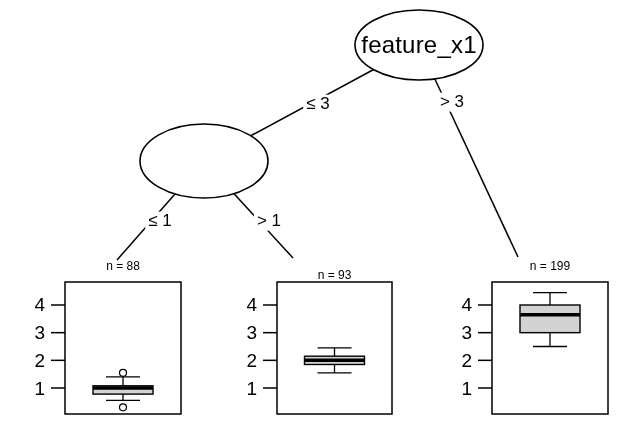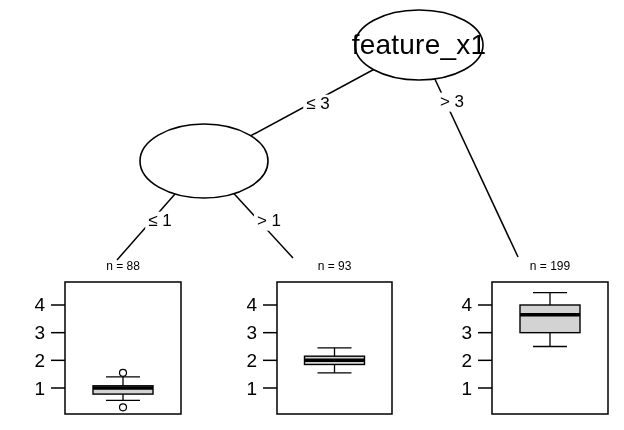--- a/index.html
+++ b/index.html
@@ -4,21 +4,21 @@
 <style>
   html,body{margin:0;padding:0;background:#ffffff;}
   .stage{
     position:relative;width:624px;height:430px;background:#ffffff;overflow:hidden;
     font-family:"Liberation Sans", sans-serif;color:#000;
   }
   .stage svg{position:absolute;left:0;top:0;}
   svg text{font-family:"Liberation Sans", sans-serif;fill:#000;}
   .node-label{
     position:absolute;transform:translate(-50%,-50%);
-    font-size:28px;white-space:nowrap;letter-spacing:0.2px;
+    font-size:24px;white-space:nowrap;letter-spacing:0.2px;
   }
   .edge-label{
     position:absolute;transform:translate(-50%,-50%);
     font-size:17px;white-space:nowrap;background:#ffffff;padding:0 3px;line-height:1.1;
   }
   .panel-title{
     position:absolute;text-align:center;font-size:12px;white-space:nowrap;
   }
 </style>
 </head>
@@ -90,16 +90,16 @@
   </svg>
 
   <div class="node-label" style="left:419px;top:45px">feature_x1</div>
 
   <div class="edge-label" style="left:318px;top:104px">≤ 3</div>
   <div class="edge-label" style="left:452px;top:102px">&gt; 3</div>
   <div class="edge-label" style="left:160px;top:221px">≤ 1</div>
   <div class="edge-label" style="left:269px;top:221px">&gt; 1</div>
 
   <div class="panel-title" style="left:65px;width:116px;top:259px">n = 88</div>
-  <div class="panel-title" style="left:277px;width:115px;top:259px">n = 93</div>
+  <div class="panel-title" style="left:277px;width:115px;top:268px">n = 93</div>
   <div class="panel-title" style="left:492px;width:116px;top:259px">n = 199</div>
 
 </div>
 
 </body></html>

